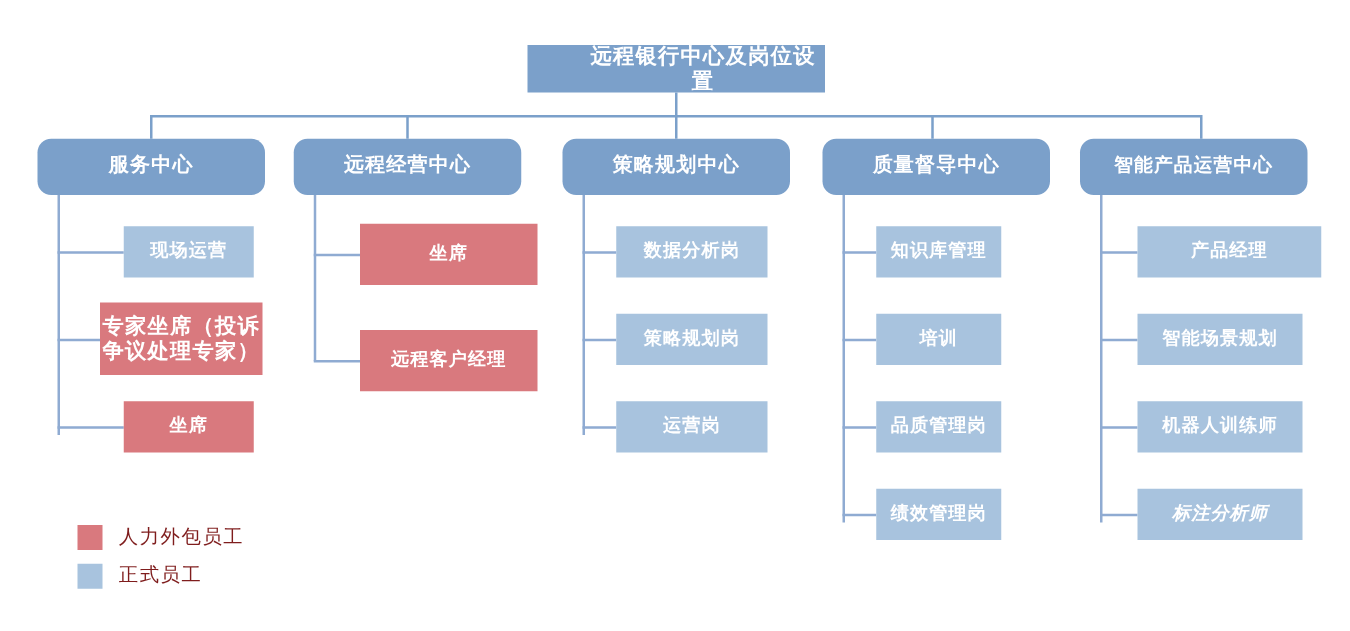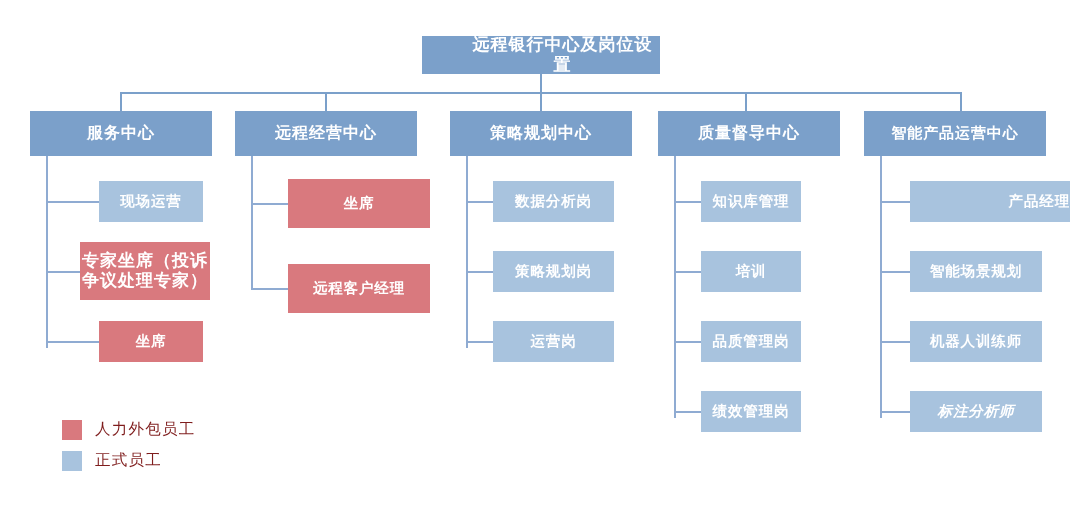--- a/index.html
+++ b/index.html
@@ -33,20 +33,21 @@
   }
   .node.root {
     background: #7ba0ca;
     font-size: 17px;
     font-weight: 700;
   }
   .node.dept {
     background: #7ba0ca;
     font-size: 16px;
     font-weight: 700;
+    border-radius: 11px;
   }
   .node.leaf-blue {
     background: #a8c3de;
     font-size: 14.5px;
     font-weight: 700;
   }
   .node.leaf-red {
     background: #d9797e;
     font-size: 14.5px;
     font-weight: 700;
@@ -175,21 +176,21 @@
   </div>
 
   <div class="node dept" style="left:864px; top:111px; width:182px; height:45px; font-size:15px;text-align:right;">
     <span>智能产品运营中心</span>
   </div>
   <div class="spine v" style="left:880px; top:156px; height:262px;"></div>
   <div class="spine h" style="left:880px; top:201px; width:30px;"></div>
   <div class="spine h" style="left:880px; top:271px; width:30px;"></div>
   <div class="spine h" style="left:880px; top:341px; width:30px;"></div>
   <div class="spine h" style="left:880px; top:411px; width:30px;"></div>
-  <div class="node leaf-blue" style="left:910px; top:181px; width:160px; height:41px;justify-content:flex-end;">
+  <div class="node leaf-blue" style="left:910px; top:181px; width:147px; height:41px;">
     <span>产品经理</span>
   </div>
   <div class="node leaf-blue" style="left:910px; top:251px; width:132px; height:41px;">
     <span>智能场景规划</span>
   </div>
   <div class="node leaf-blue" style="left:910px; top:321px; width:132px; height:41px;">
     <span>机器人训练师</span>
   </div>
   <div class="node leaf-blue" style="left:910px; top:391px; width:132px; height:41px;font-style:italic;">
     <span>标注分析师</span>

